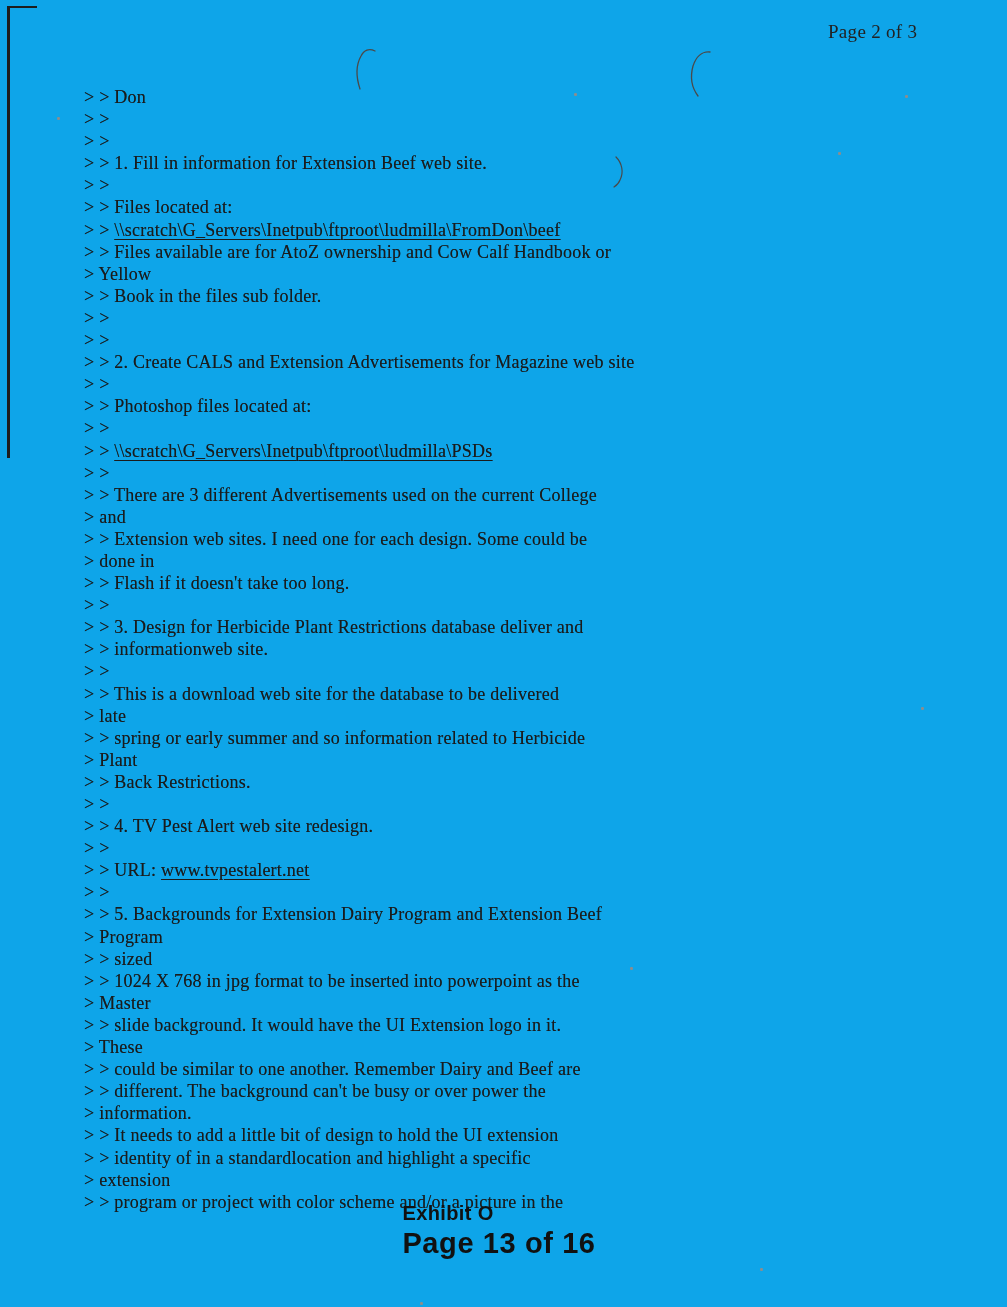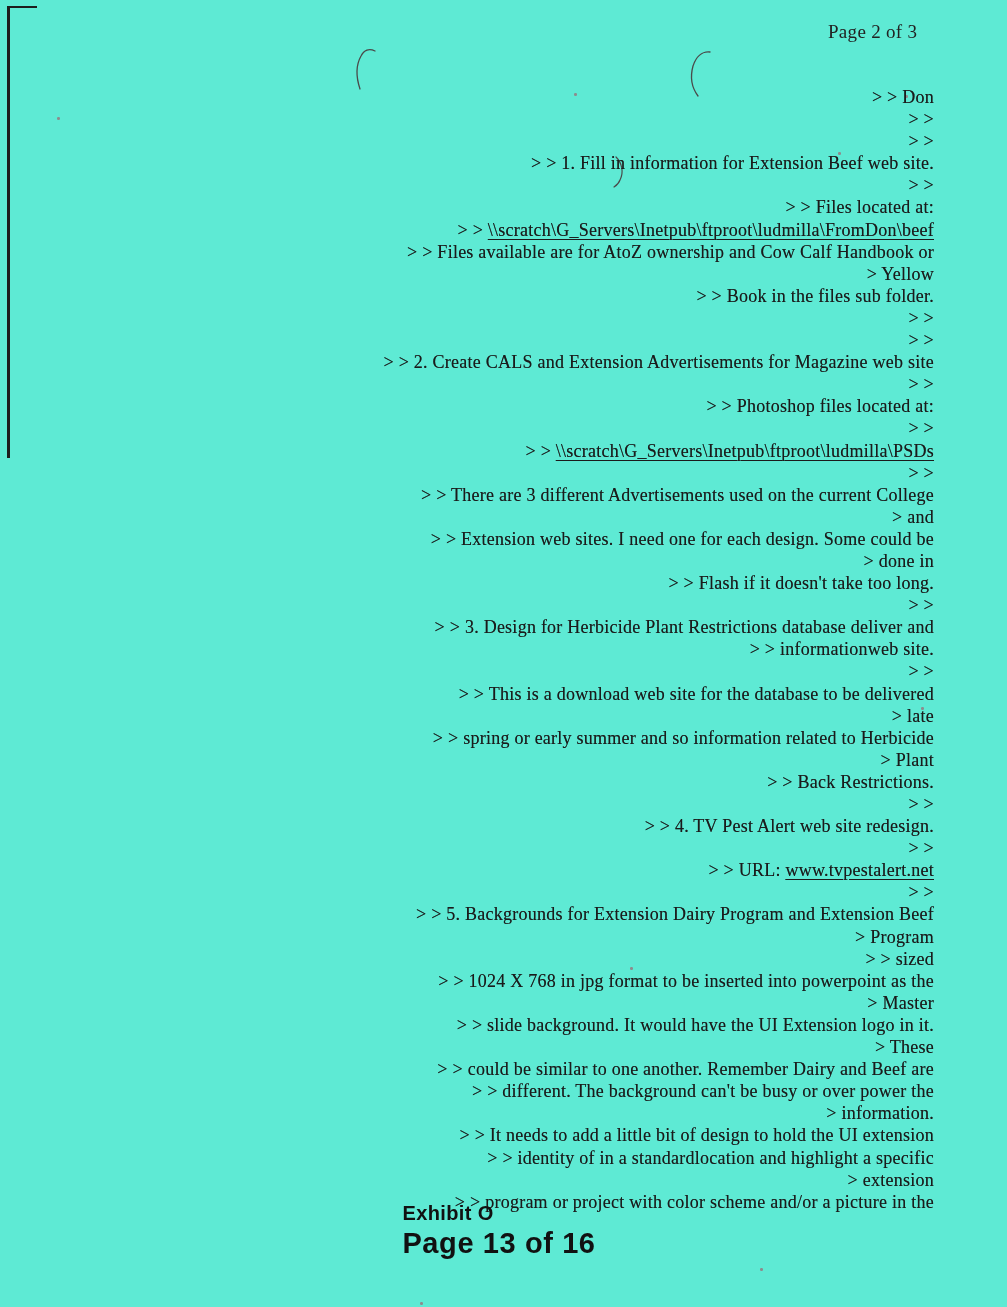--- a/index.html
+++ b/index.html
@@ -4,21 +4,21 @@
 <style>
   html, body {
     margin: 0;
     padding: 0;
     background: #ffffff;
   }
   .page {
     position: relative;
     width: 1007px;
     height: 1307px;
-    background: #5eead4;
+    background: #0ea5e9;
     overflow: hidden;
     font-family: "Liberation Serif", "DejaVu Serif", serif;
     color: #1b1b1b;
   }
   
   .page-number {
     position: absolute;
     top: 21px;
     left: 828px;
     font-size: 19px;
@@ -61,21 +61,21 @@
     top: 86px;
     left: 84px;
     width: 850px;
     font-size: 18px;
     line-height: 22.1px;
     letter-spacing: 0.25px;
     white-space: pre;
     color: #1b1b1b;
     text-shadow: 0 0 0.4px rgba(20,20,20,0.55);
   }
-  .email-line { height: 22.1px; text-align: right; }
+  .email-line { height: 22.1px; }
   .ul {
     text-decoration: underline;
     text-underline-offset: 2.5px;
     text-decoration-thickness: 1px;
   }
   
   .stamp {
     position: absolute;
     top: 1202px;
     left: 499px;

